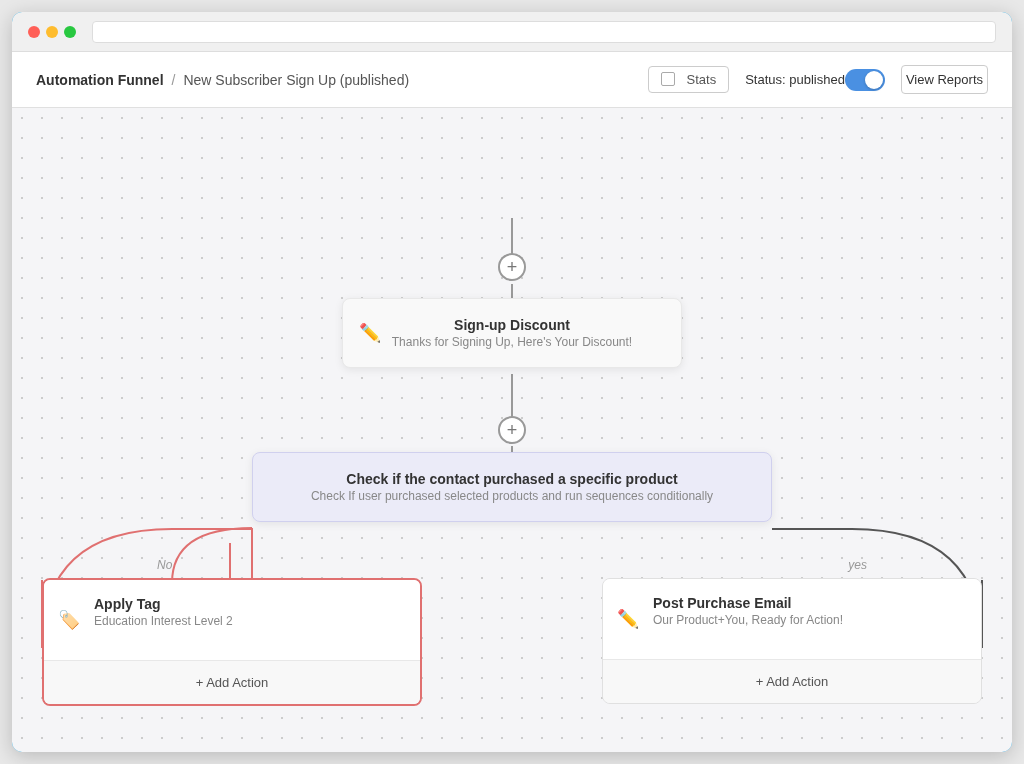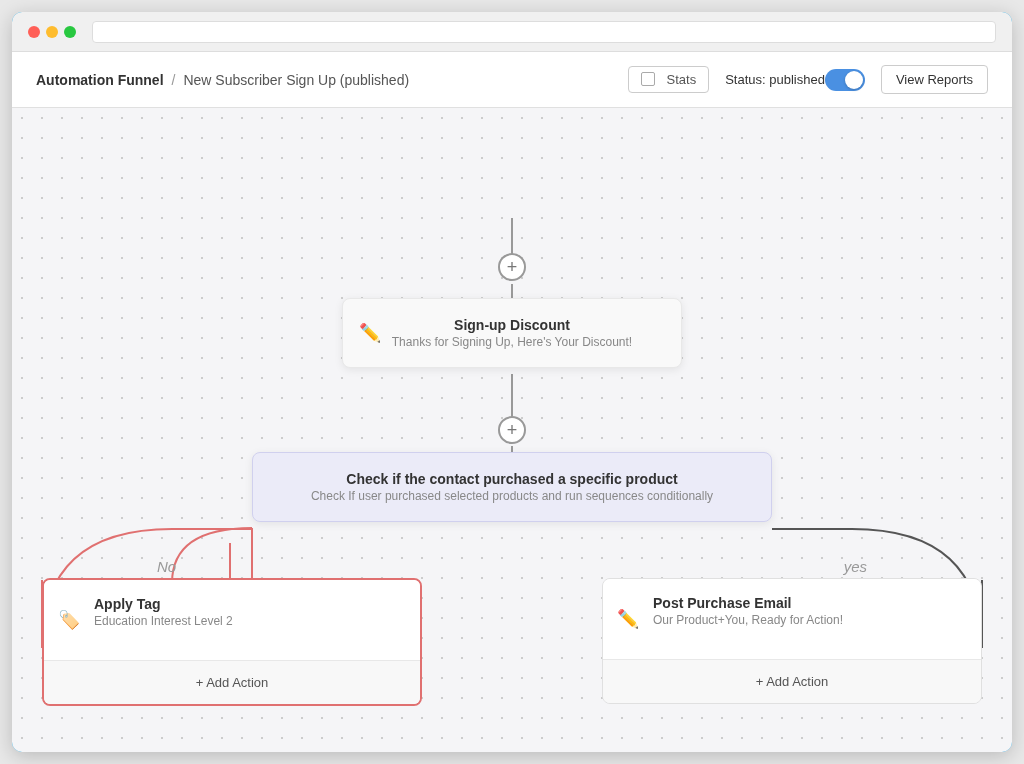--- a/index.html
+++ b/index.html
@@ -144,21 +144,21 @@
       border-radius: 50%;
       top: 2px;
       right: 2px;
       box-shadow: 0 1px 3px rgba(0,0,0,0.2);
     }
 
     .view-reports-btn {
       background: #fff;
       border: 1px solid #ccc;
       border-radius: 4px;
-      padding: 6px 14px;
+      padding: 6px 4px;
       font-size: 13px;
       color: #333;
       cursor: pointer;
       font-weight: 500;
     }
 
     
     .canvas {
       flex: 1;
       background: #f5f5f7;
@@ -300,21 +300,21 @@
       top: 145px;
     }
 
     .connector-2 {
       top: 308px;
     }
 
     
     .branch-label {
       position: absolute;
-      font-size: 15px;
+      font-size: 12px;
       color: #999;
       font-style: italic;
     }
 
     
     .svg-lines {
       position: absolute;
       top: 0;
       left: 0;
       width: 100%;

